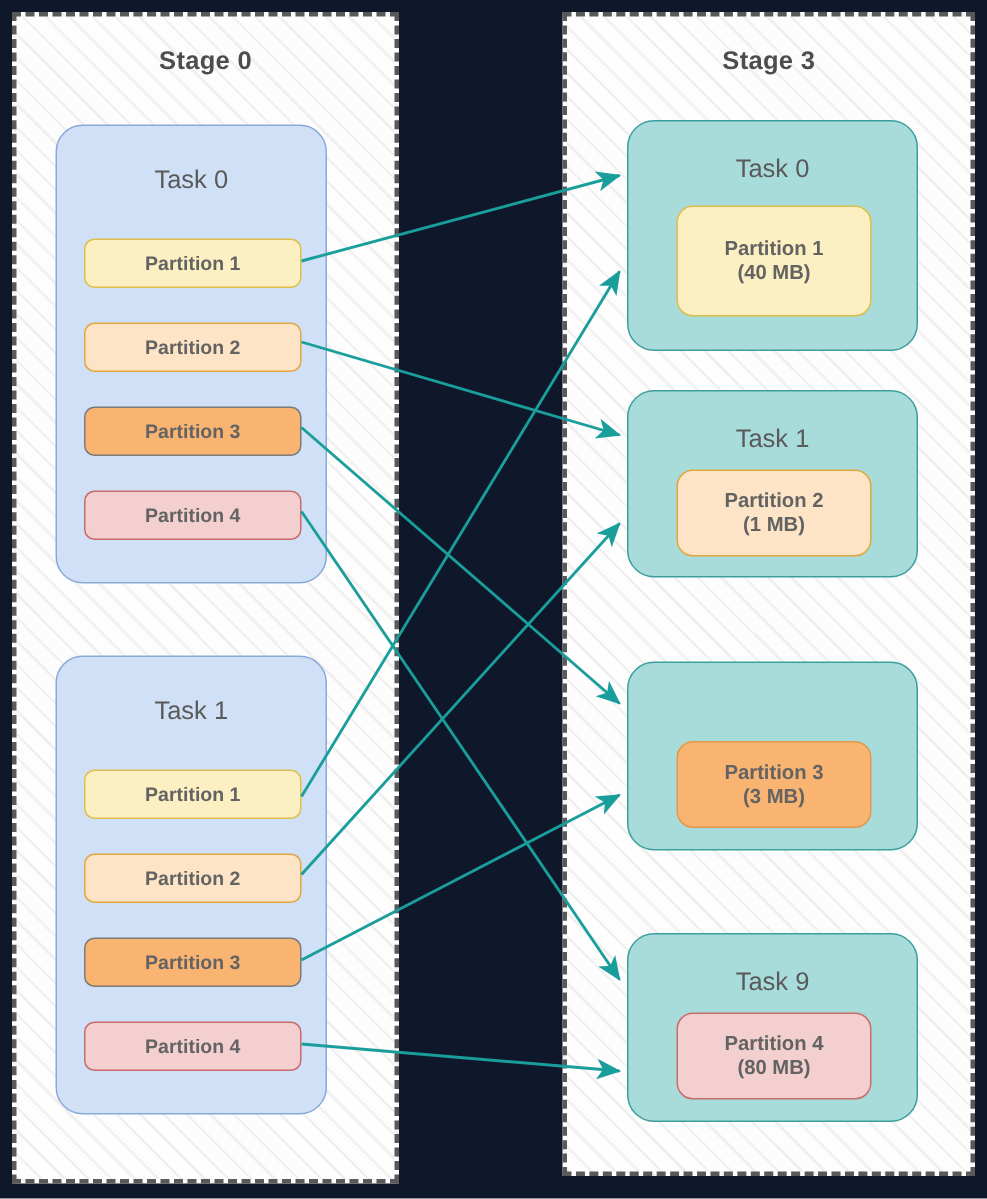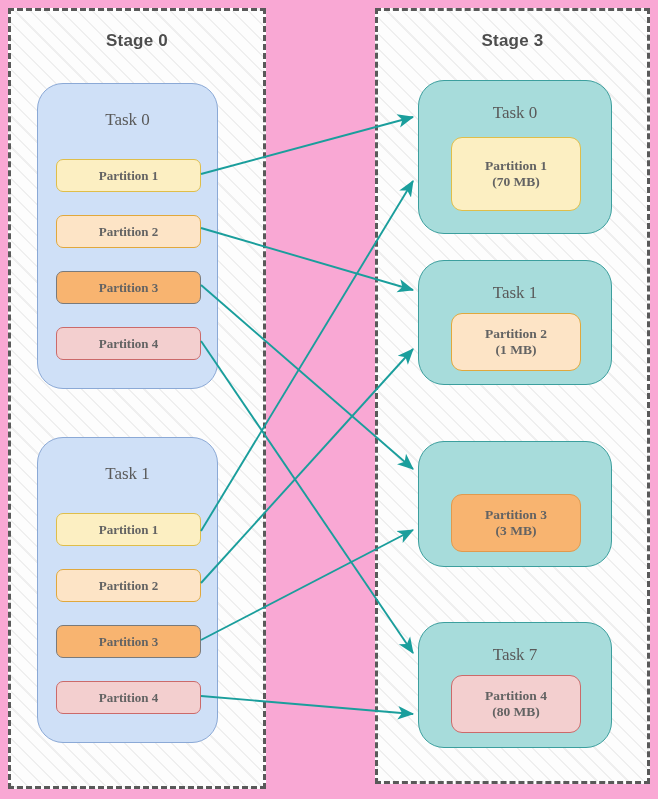--- a/index.html
+++ b/index.html
@@ -8,21 +8,21 @@
     background: #ffffff;
   }
   body {
     font-family: "Liberation Sans", sans-serif;
   }
   #stage-canvas {
     position: relative;
     width: 658px;
     height: 799px;
     overflow: hidden;
-    background: #f9a8d4;
+    background: #0f172a;
   }
 
   
   .stage-box {
     position: absolute;
     box-sizing: border-box;
     border: 3px dashed #595959;
     background-color: #fdfdfd;
     background-image: repeating-linear-gradient(
         45deg,
@@ -45,22 +45,21 @@
     font-weight: bold;
     color: #4d4d4d;
     letter-spacing: 0.2px;
     pointer-events: none;
   }
 
   
   .task-card {
     position: absolute;
     box-sizing: border-box;
-    border-radius: 26px;
-    font-family: Liberation Serif, serif;
+    border-radius: 18px;
   }
   .task-card.src {
     background: #cfe0f7;
     border: 1.4px solid #8ba9d6;
   }
   .task-card.dst {
     background: #a7dcdb;
     border: 1.8px solid #3c9f9e;
   }
   .task-label {
@@ -149,41 +148,41 @@
     </div>
     <div class="part p-red" style="left:18px; top:243px; width:145px; height:33px;">
       <span>Partition 4</span>
     </div>
   </div>
 
   <div class="task-card dst" style="left:418px; top:80px; width:194px; height:154px;">
     <div class="task-label">Task 0</div>
     <div class="part big p-yellow" style="left:32px; top:56px; width:130px; height:74px;">
       <span>Partition 1</span>
-      <span>(70 MB)</span>
+      <span>(40 MB)</span>
     </div>
   </div>
 
   <div class="task-card dst" style="left:418px; top:260px; width:194px; height:125px;">
     <div class="task-label">Task 1</div>
     <div class="part big p-peach" style="left:32px; top:52px; width:130px; height:58px;">
       <span>Partition 2</span>
       <span>(1 MB)</span>
     </div>
   </div>
 
   <div class="task-card dst" style="left:418px; top:441px; width:194px; height:126px;">
     <div class="part big p-orange-l" style="left:32px; top:52px; width:130px; height:58px;">
       <span>Partition 3</span>
       <span>(3 MB)</span>
     </div>
   </div>
 
   <div class="task-card dst" style="left:418px; top:622px; width:194px; height:126px;">
-    <div class="task-label">Task 7</div>
+    <div class="task-label">Task 9</div>
     <div class="part big p-red" style="left:32px; top:52px; width:130px; height:58px;">
       <span>Partition 4</span>
       <span>(80 MB)</span>
     </div>
   </div>
 
   <svg id="arrow-layer" viewBox="0 0 658 799" width="658" height="799" xmlns="http://www.w3.org/2000/svg">
     <defs>
       <marker id="ah" markerWidth="9" markerHeight="9" refX="8" refY="4.2" orient="auto" markerUnits="strokeWidth">
         <path d="M0,0.6 L8.6,4.2 L0,7.8 L2.2,4.2 Z" fill="#1a9e9c"></path>

